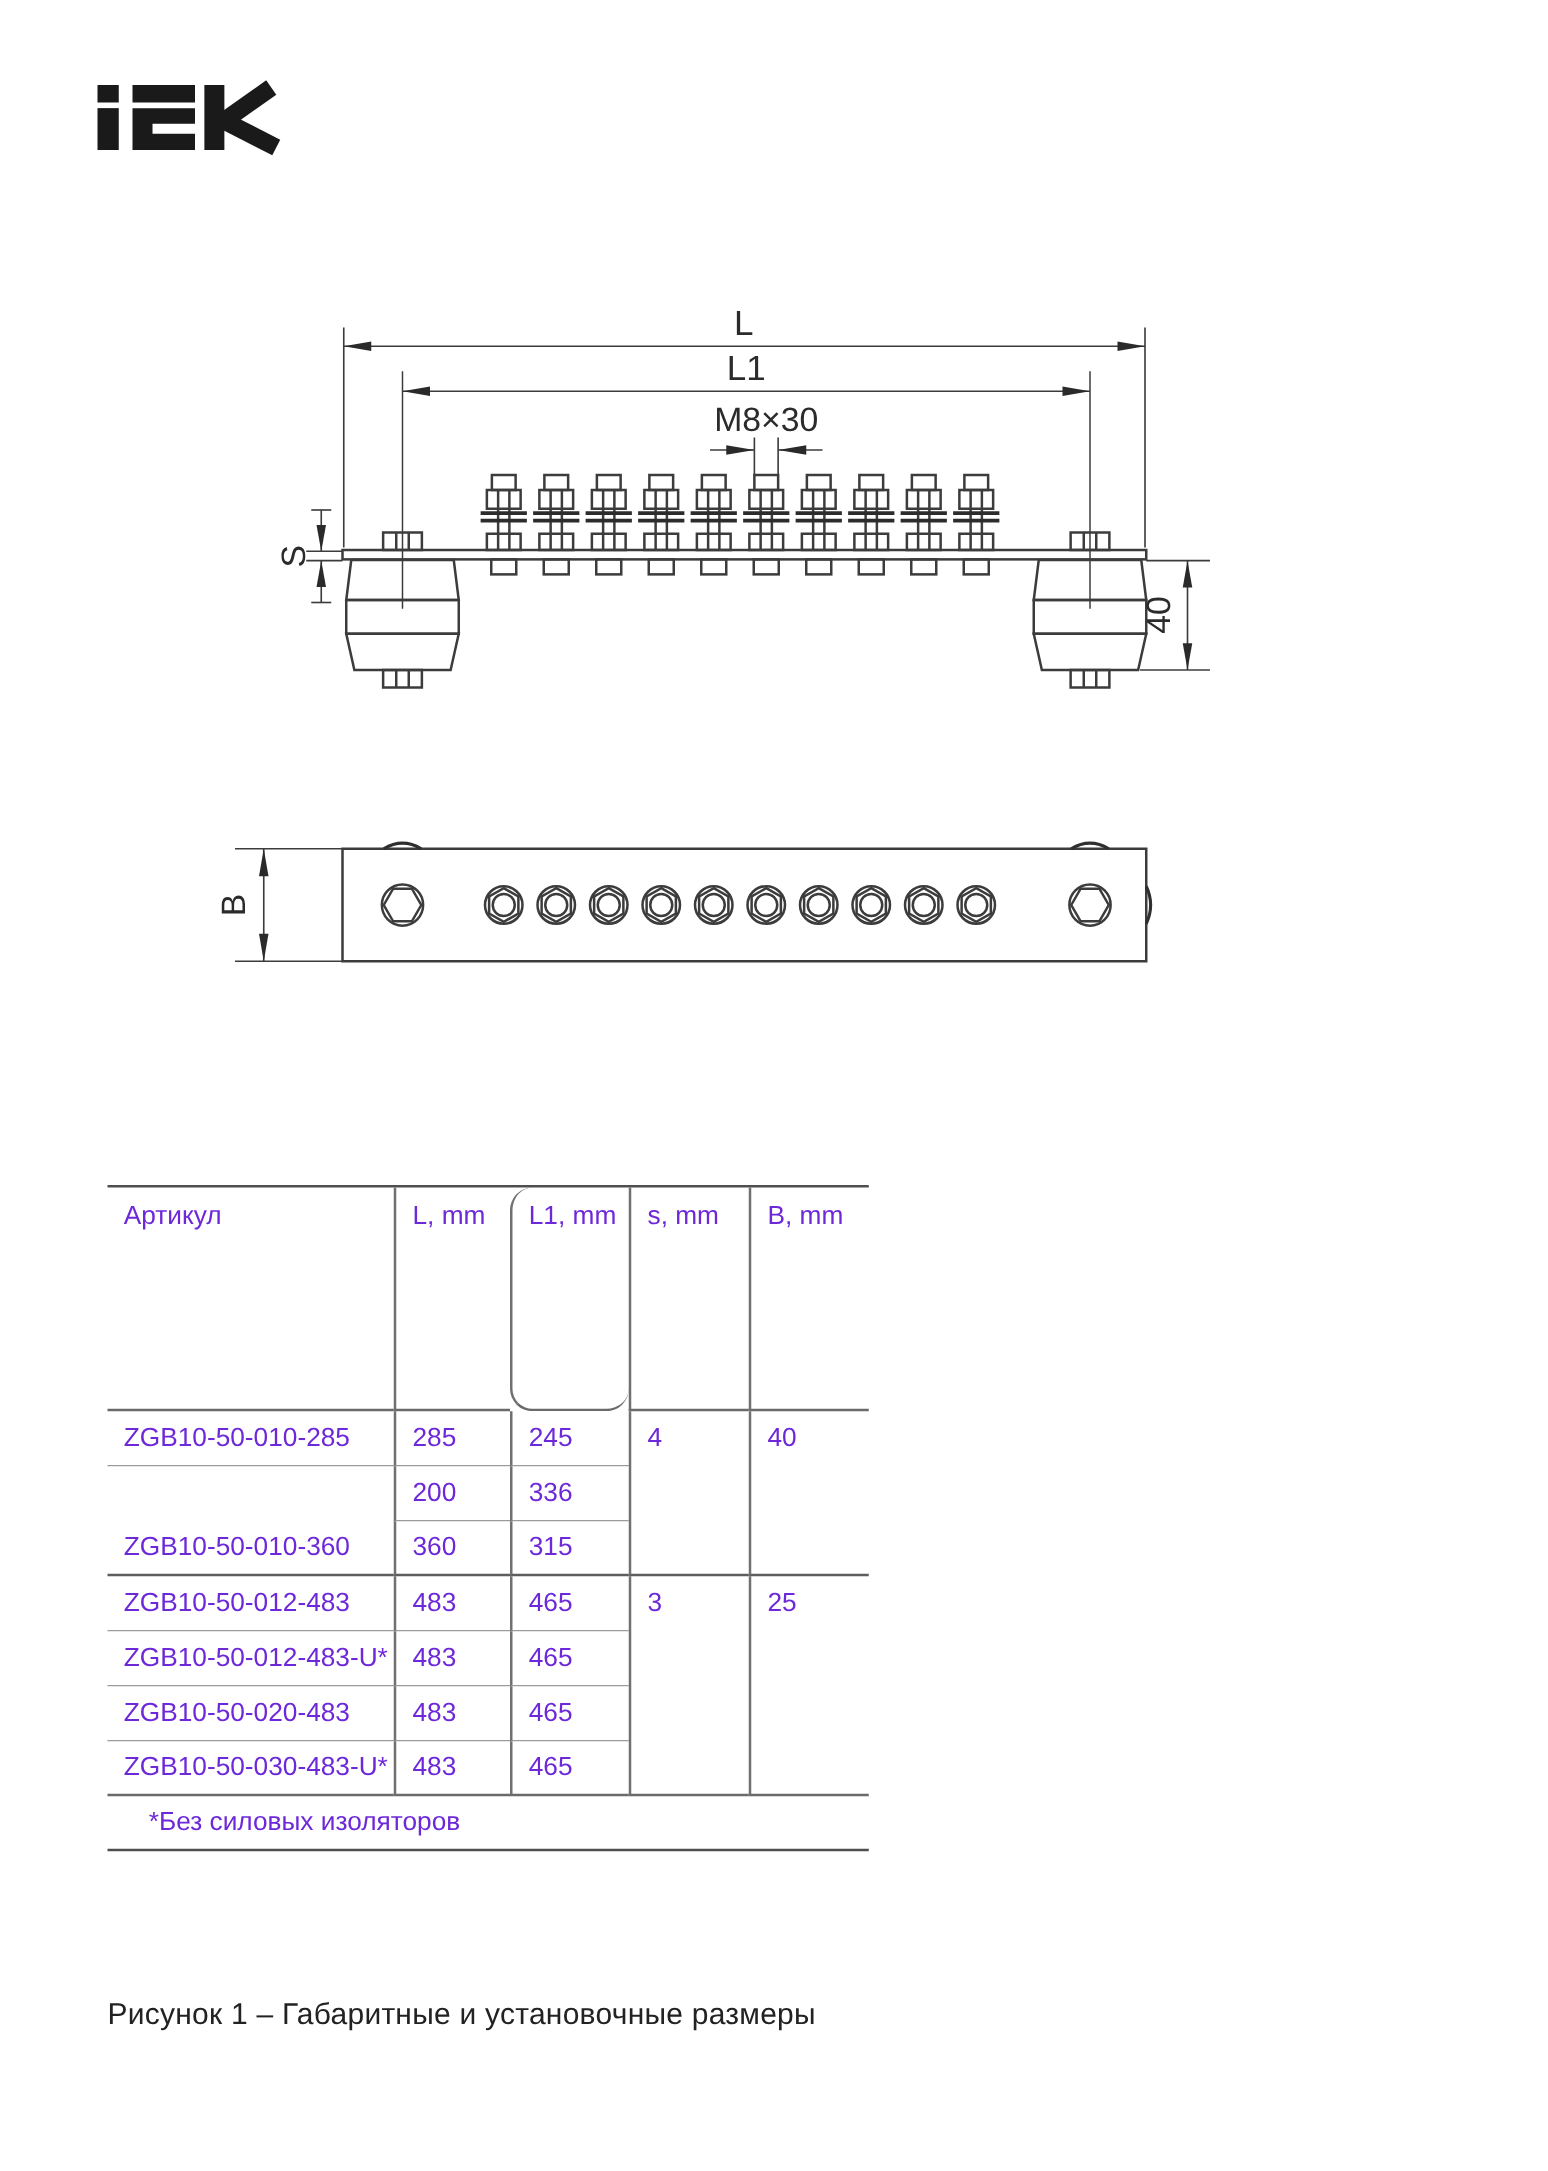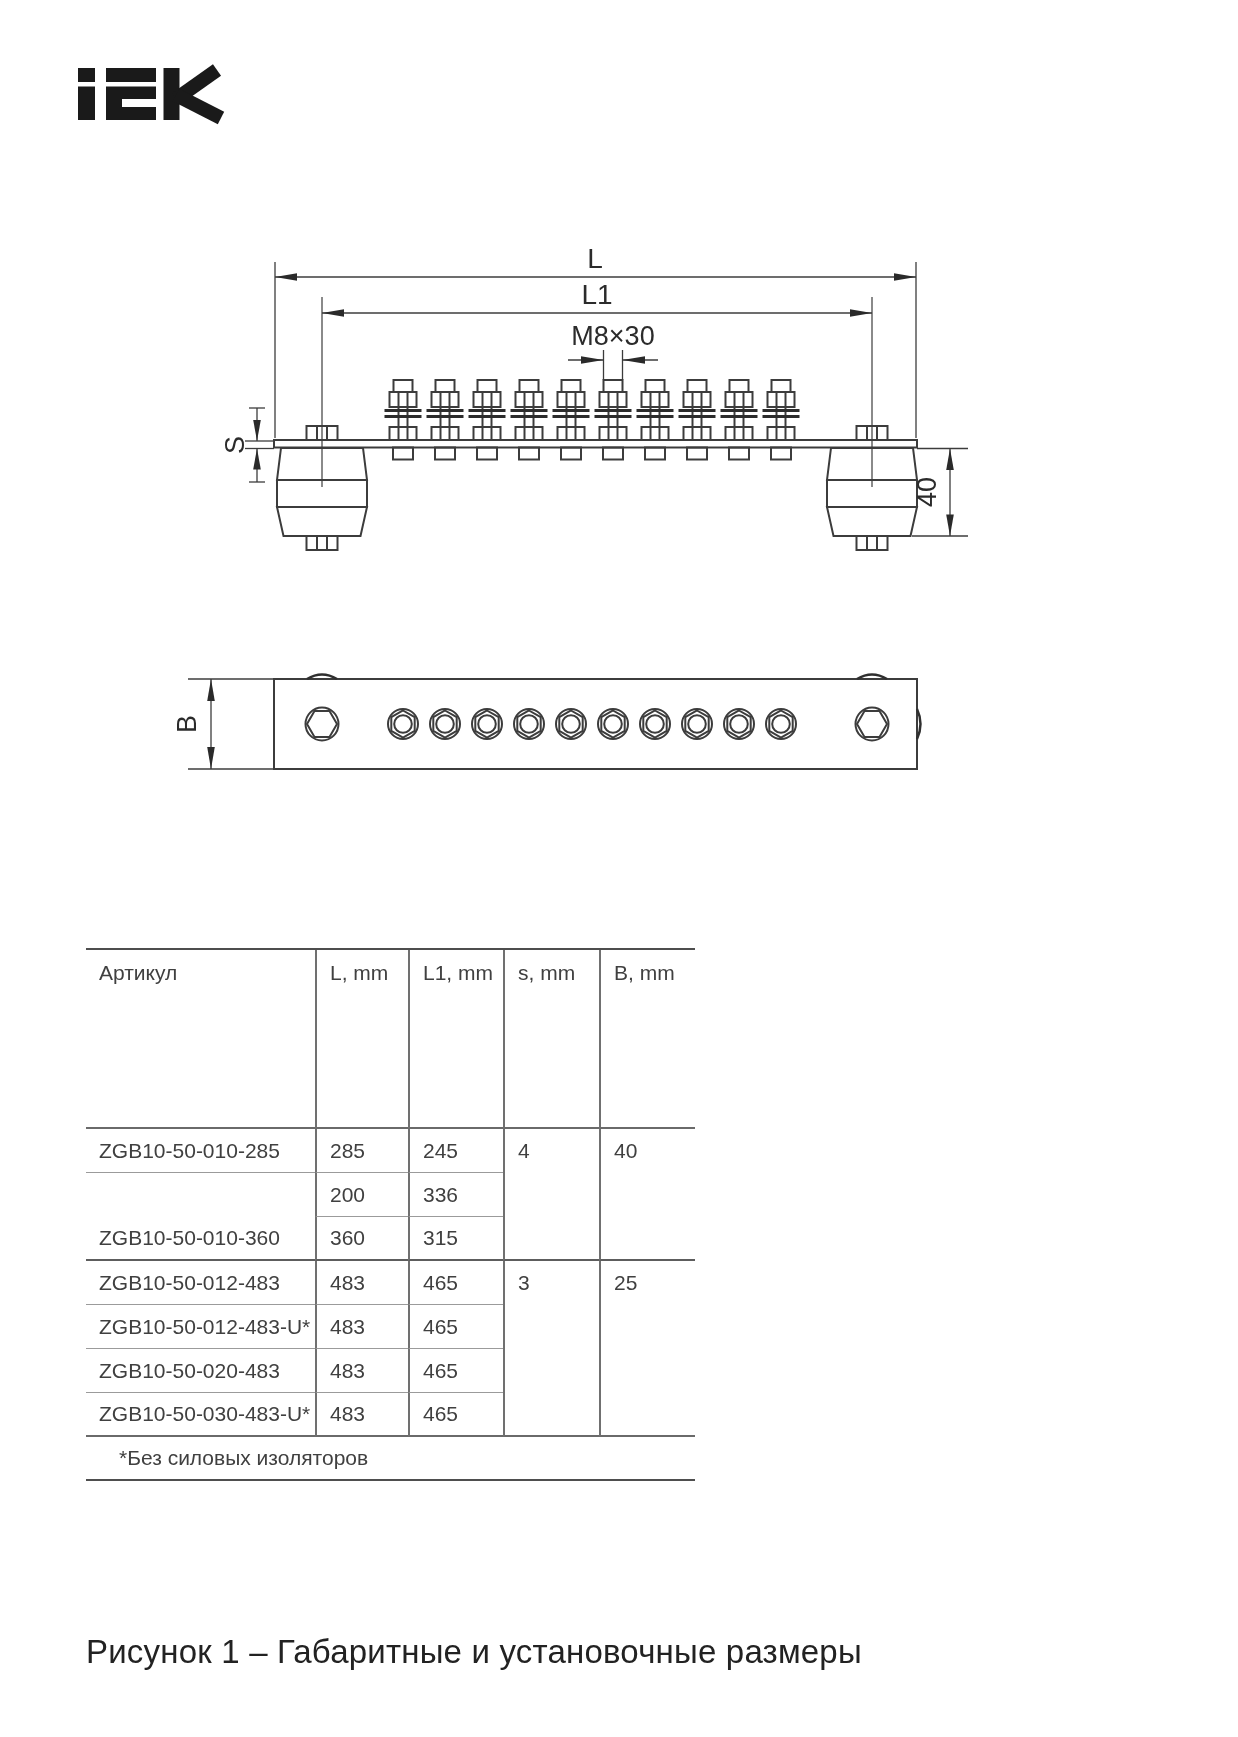--- a/index.html
+++ b/index.html
@@ -9,35 +9,35 @@
 
   .logo-svg { position:absolute; left:0; top:0; }
   .drawing-svg { position:absolute; left:0; top:0; }
 
   .dim-table {
     position:absolute; left:86px; top:948px; width:609px;
     display:grid;
     grid-template-columns:229px 93px 95px 96px 96px;
     grid-template-rows:179px repeat(7,44px) 44px;
     border-top:2.5px solid #4e4e4e;
-    font-size:21px; color:#404040;
+    font-size:21px; color:#6d28d9;
   }
   .td { display:flex; align-items:center; padding-left:13px; }
   .th { display:flex; align-items:flex-start; padding-top:11px; padding-left:13px;
         border-bottom:2px solid #6a6a6a; }
   .vl { border-left:2px solid #707070; }
   .rs { border-bottom:1.5px solid #9b9b9b; }
   .gs { border-bottom:2px solid #5d5d5d; }
   .pf { border-bottom:2px solid #6a6a6a; }
   .fn { grid-column:1 / -1; display:flex; align-items:center; padding-left:33px;
         border-bottom:2.5px solid #4e4e4e; }
 
   .caption {
     position:absolute; left:86px; top:1598px;
-    font-size:33px; color:#222222; letter-spacing:0.2px;margin-top:35px;
+    font-size:24px; color:#222222; letter-spacing:0.2px;
   }
 
   svg text { font-family:"Liberation Sans", sans-serif; fill:#2b2b2b; }
 </style>
 </head>
 <body>
 
 <div class="page">
 
   <svg class="logo-svg" width="280" height="160" viewBox="0 0 280 160" aria-hidden="false">
@@ -197,21 +197,21 @@
       <polygon points="211,679 207.2,701 214.8,701" fill="#2a2a2a" stroke="none"></polygon>
       <polygon points="211,769 207.2,747 214.8,747" fill="#2a2a2a" stroke="none"></polygon>
       <text x="196" y="724" font-size="27" text-anchor="middle" stroke="none" transform="rotate(-90 196 724)">B</text>
     </g>
   </svg>
 
   <div class="dim-table">
 
     <div class="th" style="grid-row:1;grid-column:1;">Артикул</div>
     <div class="th vl" style="grid-row:1;grid-column:2;">L, mm</div>
-    <div class="th vl" style="grid-row:1;grid-column:3;">L1, mm</div>
+    <div class="th vl" style="grid-row:1;grid-column:3;border-radius:18px;">L1, mm</div>
     <div class="th vl" style="grid-row:1;grid-column:5;">B, mm</div>
     <div class="th vl" style="grid-row:1;grid-column:4;">s, mm</div>
 
     <div class="td rs" style="grid-row:2;grid-column:1;">ZGB10-50-010-285</div>
     <div class="td rs vl" style="grid-row:2;grid-column:2;">285</div>
     <div class="td rs vl" style="grid-row:2;grid-column:3;">245</div>
     <div class="td gs vl" style="grid-row:2 / span 3;grid-column:4;align-items:flex-start;padding-top:10px;">4</div>
     <div class="td gs vl" style="grid-row:2 / span 3;grid-column:5;align-items:flex-start;padding-top:10px;">40</div>
 
     <div class="td rs vl" style="grid-row:3;grid-column:2;">200</div>

